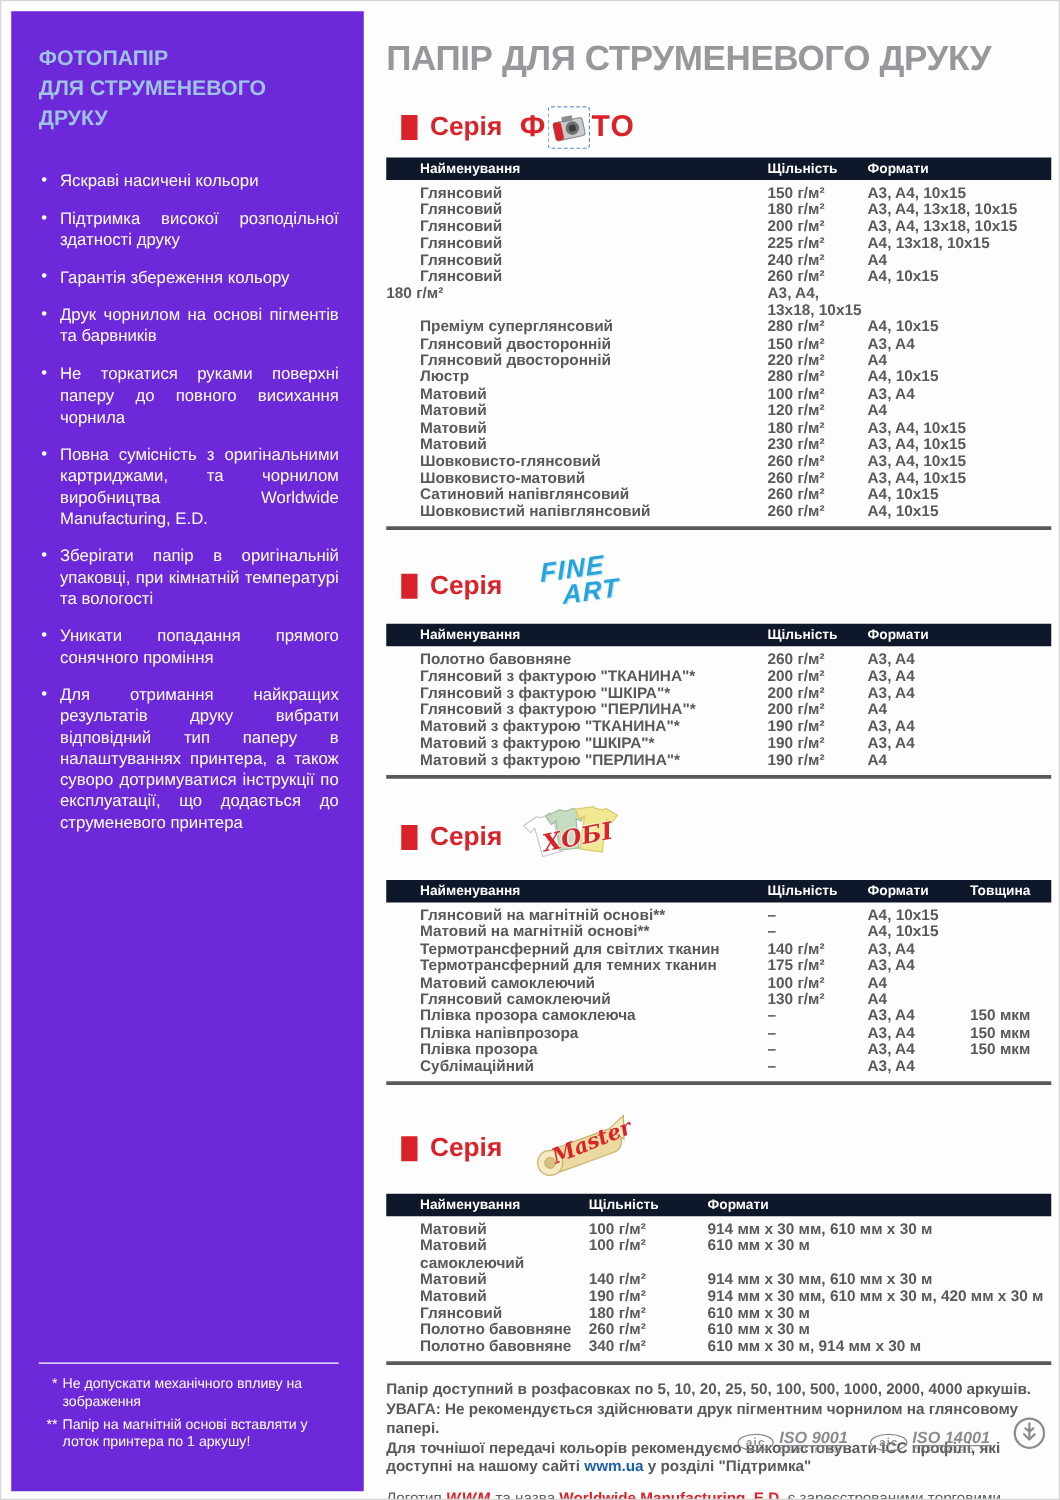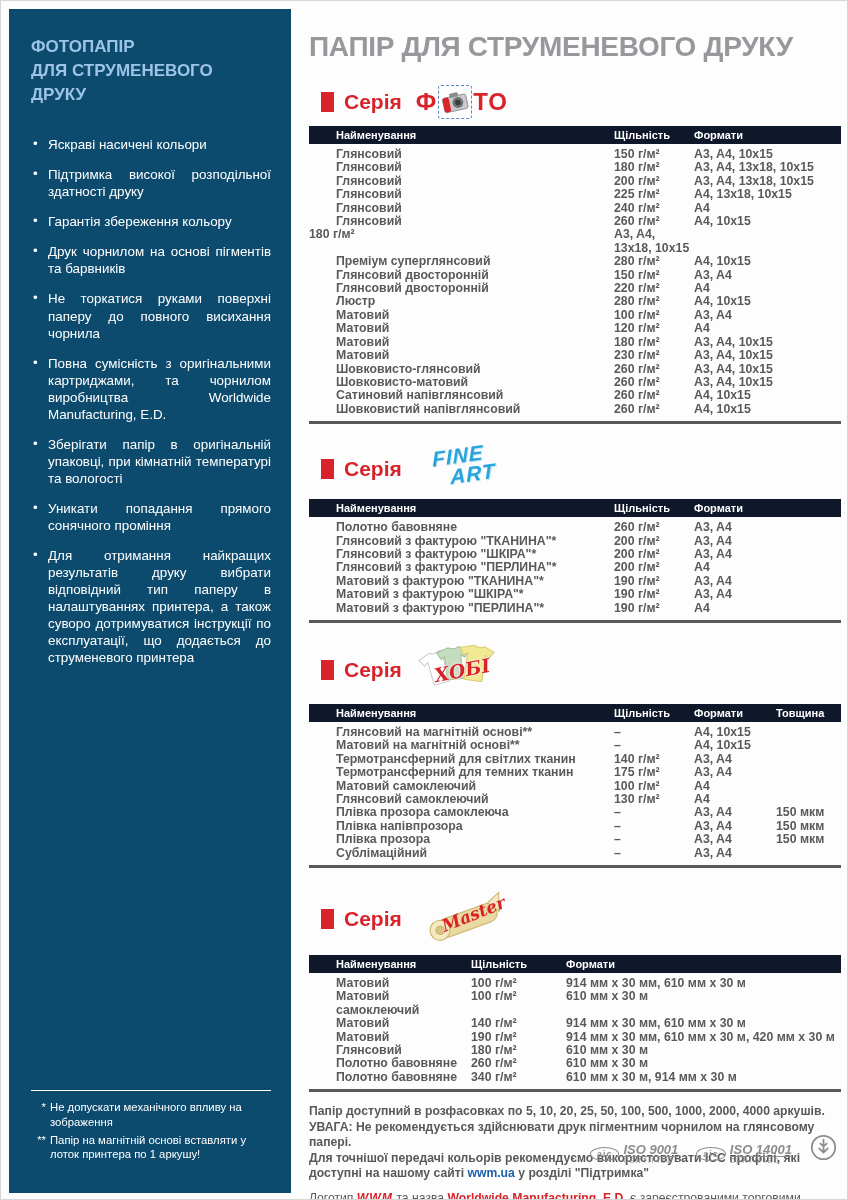--- a/index.html
+++ b/index.html
@@ -1,18 +1,18 @@
 <!DOCTYPE html>
 <html><head>
 <meta charset="utf-8">
 <style>
   html,body{margin:0;padding:0;background:#e9e9e9;}
   .page{position:relative;width:848px;height:1200px;background:#fdfdfd;border:1px solid #d6d6d6;box-sizing:border-box;font-family:"Liberation Sans",sans-serif;overflow:hidden;}
   
-  .sidebar{position:absolute;left:8px;top:8px;width:282px;height:1184px;background:#0c4a6e;box-sizing:border-box;padding:26px 20px 0 22px;}
+  .sidebar{position:absolute;left:8px;top:8px;width:282px;height:1184px;background:#6d28d9;box-sizing:border-box;padding:26px 20px 0 22px;}
   .sb-title{color:#9dc3e6;font-weight:bold;font-size:17px;line-height:1.4;margin:0 0 30px 0;}
   .sb-bullets{list-style:none;margin:0;padding:0;}
   .sb-bullets li{position:relative;color:#ffffff;font-size:13.4px;line-height:1.27;margin-bottom:13px;padding-left:17px;text-align:justify;}
   .sb-bullets li::before{content:"•";position:absolute;left:2px;top:-1px;color:#ffffff;}
   .sb-footnotes{position:absolute;left:22px;right:20px;bottom:28px;}
   .fn-rule{border-top:1px solid #ffffff;margin-bottom:9px;}
   .fn{display:flex;color:#ffffff;font-size:11.3px;line-height:1.3;margin-bottom:3px;}
   .fn-mark{width:15px;text-align:right;margin-right:4px;flex:none;}
   .fn-text{flex:1;}
   

